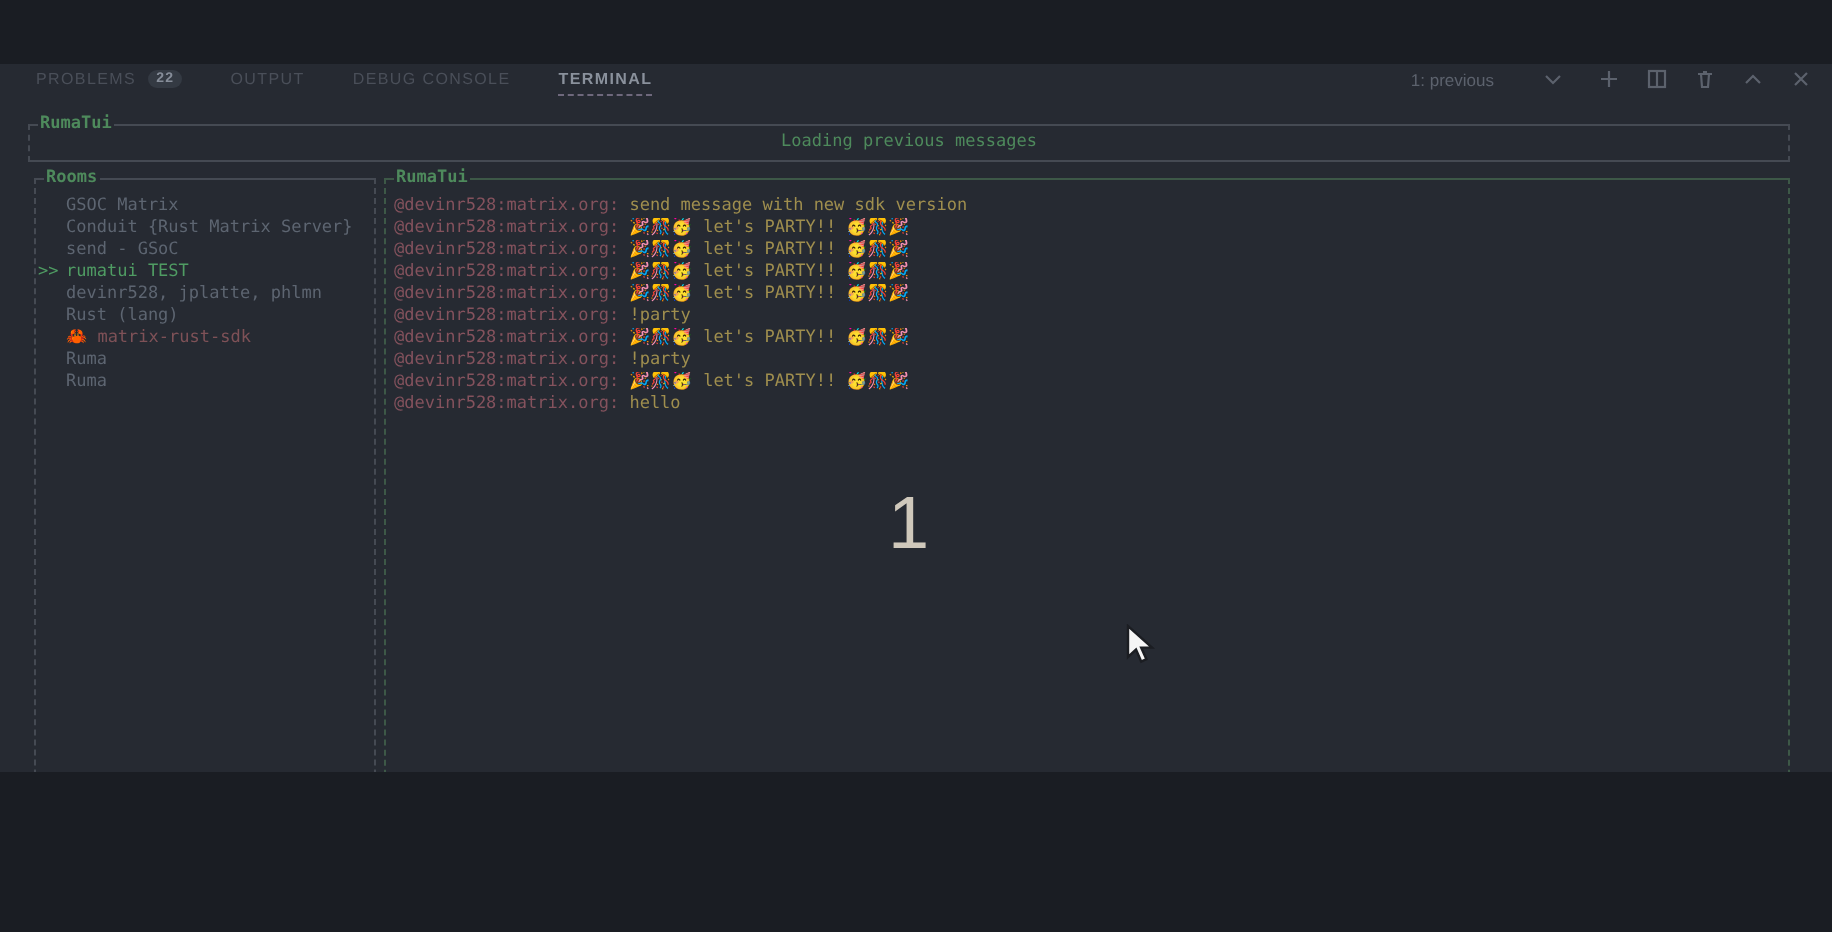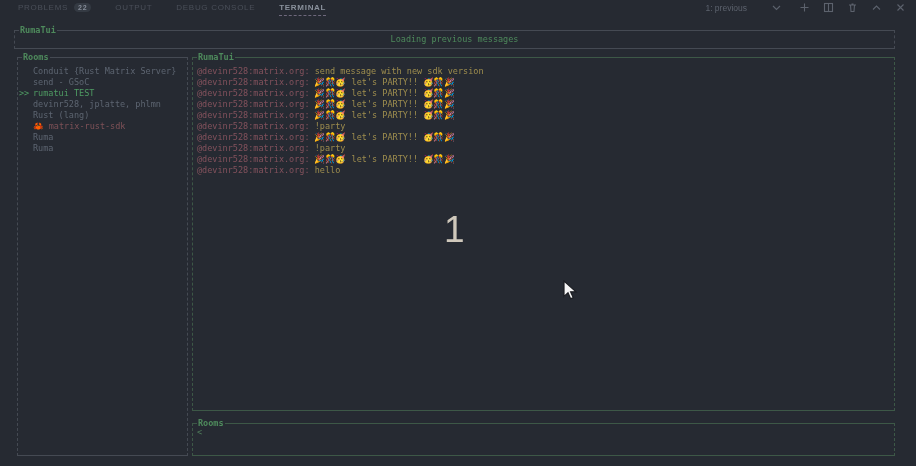--- a/index.html
+++ b/index.html
@@ -5,21 +5,21 @@
   :root{
     --bg:#262a32; --panel-border-gray:#454a53; --panel-border-green:#3d5847;
     --title-green:#4e8a5c; --room-default:#5d6571; --room-selected:#4f9c63;
     --room-danger:#7e5157; --msg-user:#84525d; --msg-text:#9f8e4e;
     --tab-inactive:#4a4f59; --tab-active:#8a919c; --tab-underline:#6e687c;
     --icon-gray:#5c626d; --badge-bg:#343a43; --badge-text:#868d99;
     --overlay-number:#cfc8bb;
   }
   *{margin:0;padding:0;box-sizing:border-box;}
   body{background:#1a1d23;font-family:"Liberation Sans",sans-serif;}
-  .screen{position:relative;width:916px;height:466px;background:var(--bg);overflow:hidden;}
+  .screen{position:relative;width:916px;height:354px;background:var(--bg);overflow:hidden;margin-top:32px;}
 
   
   .tabbar{position:absolute;top:0;left:0;right:0;height:15px;display:flex;
     justify-content:space-between;align-items:center;padding:0 10px 0 18px;}
   .tabs{display:flex;gap:24px;align-items:center;}
   .tab{position:relative;font-size:8px;letter-spacing:.7px;color:var(--tab-inactive);
     text-transform:uppercase;cursor:pointer;display:flex;align-items:center;white-space:nowrap;}
   .tab.active{color:var(--tab-active);font-weight:bold;}
   .tab.active::after{content:"";position:absolute;left:0;right:0;bottom:-4px;
     border-bottom:1px dashed var(--tab-underline);}
@@ -106,20 +106,24 @@
   <div class="terminal">
 
     <div class="tui-box b-gray loading-box">
       <span class="tui-title">RumaTui</span>
       <div class="loading-text">Loading previous messages</div>
     </div>
 
     <div class="tui-box b-gray rooms-box">
       <span class="tui-title">Rooms</span>
       <div class="rooms-list">
+  <div class="room-row room-default">
+    <span class="room-marker"></span>
+    <span class="room-name">GSOC Matrix</span>
+  </div>
 
   <div class="room-row room-default">
     <span class="room-marker"></span>
     <span class="room-name">Conduit {Rust Matrix Server}</span>
   </div>
 
   <div class="room-row room-default">
     <span class="room-marker"></span>
     <span class="room-name">send - GSoC</span>
   </div>

